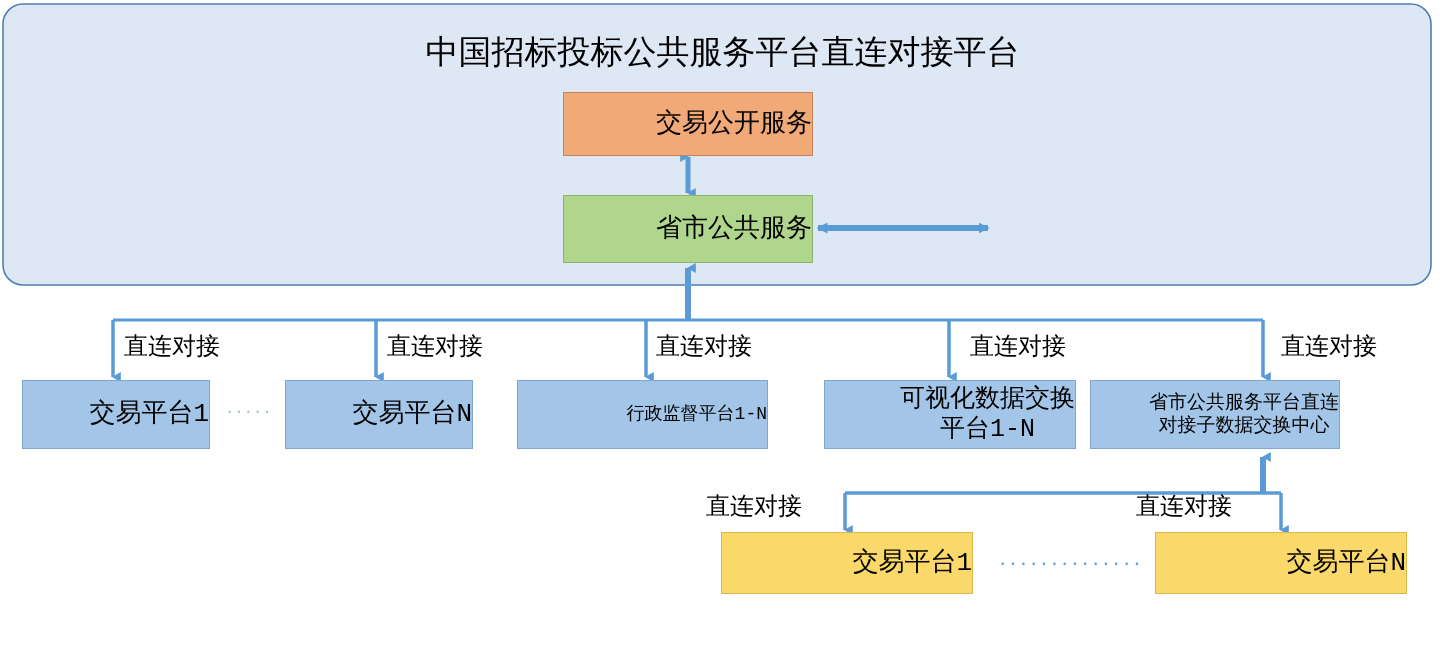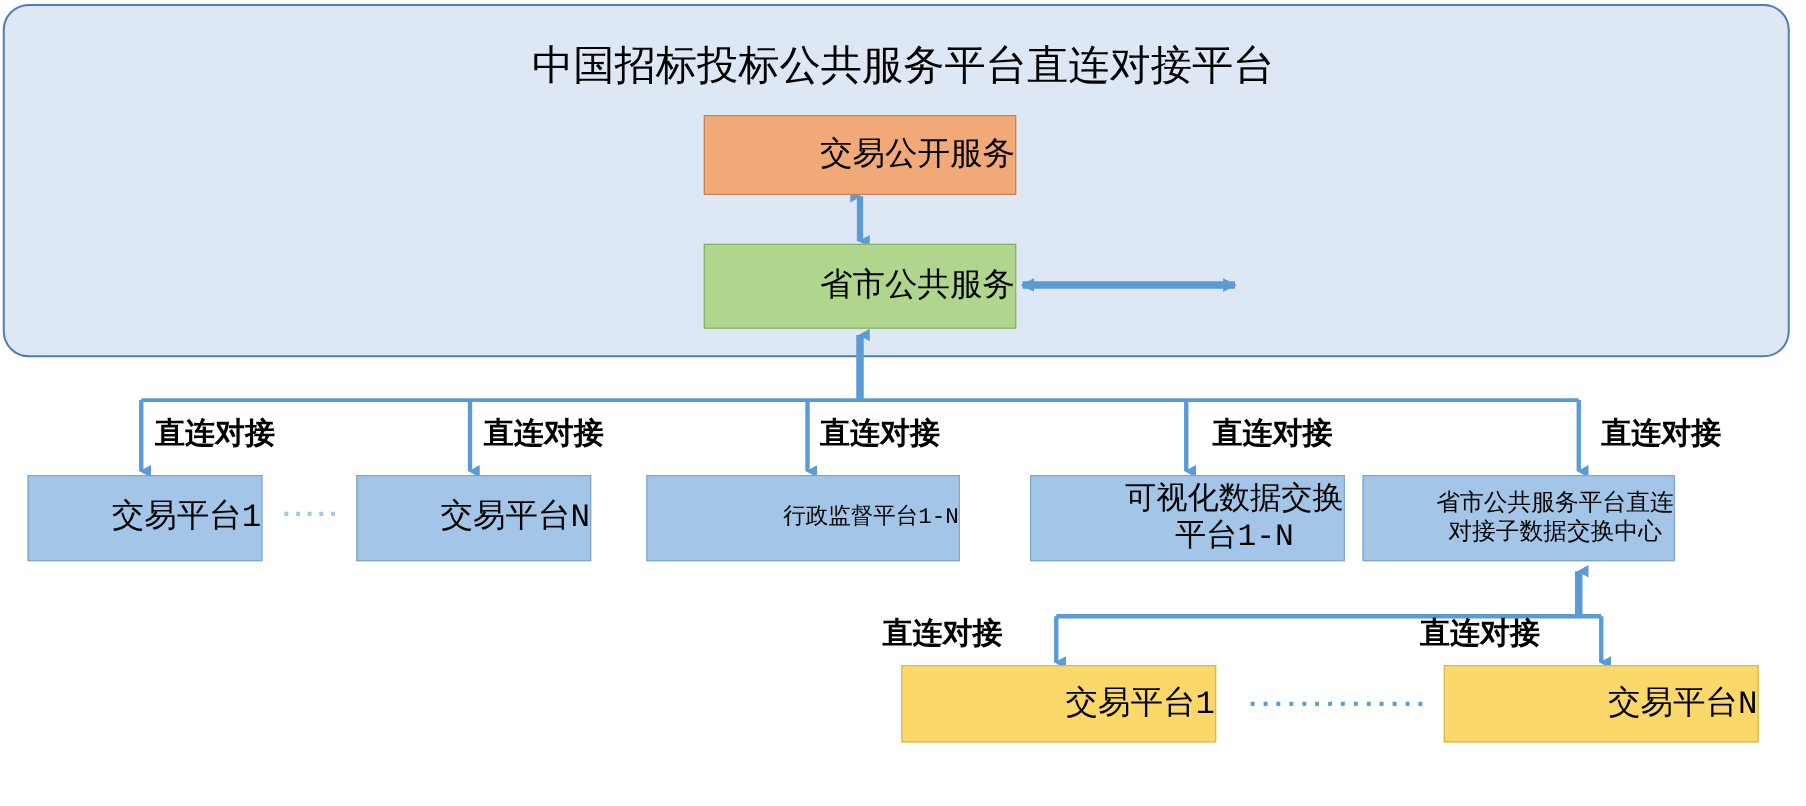--- a/index.html
+++ b/index.html
@@ -6,21 +6,21 @@
   html,body{margin:0;padding:0;background:#ffffff;}
   body{width:1445px;height:645px;font-family:"Liberation Sans","DejaVu Sans",sans-serif;}
   #stage{position:relative;width:1445px;height:645px;overflow:hidden;background:#ffffff;}
   #svg-layer{position:absolute;left:0;top:0;width:1445px;height:645px;}
   .node{position:absolute;box-sizing:border-box;display:flex;align-items:center;justify-content:flex-end;
         text-align:center;border-radius:0;color:#000;line-height:1.18;
         font-family:Liberation Mono, monospace;}
   .panel-title{position:absolute;left:0;width:1445px;text-align:center;color:#000;
                font-size:33px;font-family:"Liberation Sans","DejaVu Sans",sans-serif;}
   .edge-label{position:absolute;color:#000;font-size:24px;white-space:nowrap;
-              font-family:"Liberation Sans","DejaVu Sans",sans-serif;font-weight:bold;}
+              font-family:"Liberation Sans","DejaVu Sans",sans-serif;}
   .n-orange{background:#F2A978;border:1px solid #C8835A;}
   .n-green {background:#AFD68C;border:1px solid #8CB36B;}
   .n-blue  {background:#A3C6E8;border:1px solid #7FA7CE;}
   .n-yellow{background:#FBD86A;border:1px solid #D9B84E;}
 </style>
 </head>
 <body>
 
 <div id="stage">
 

